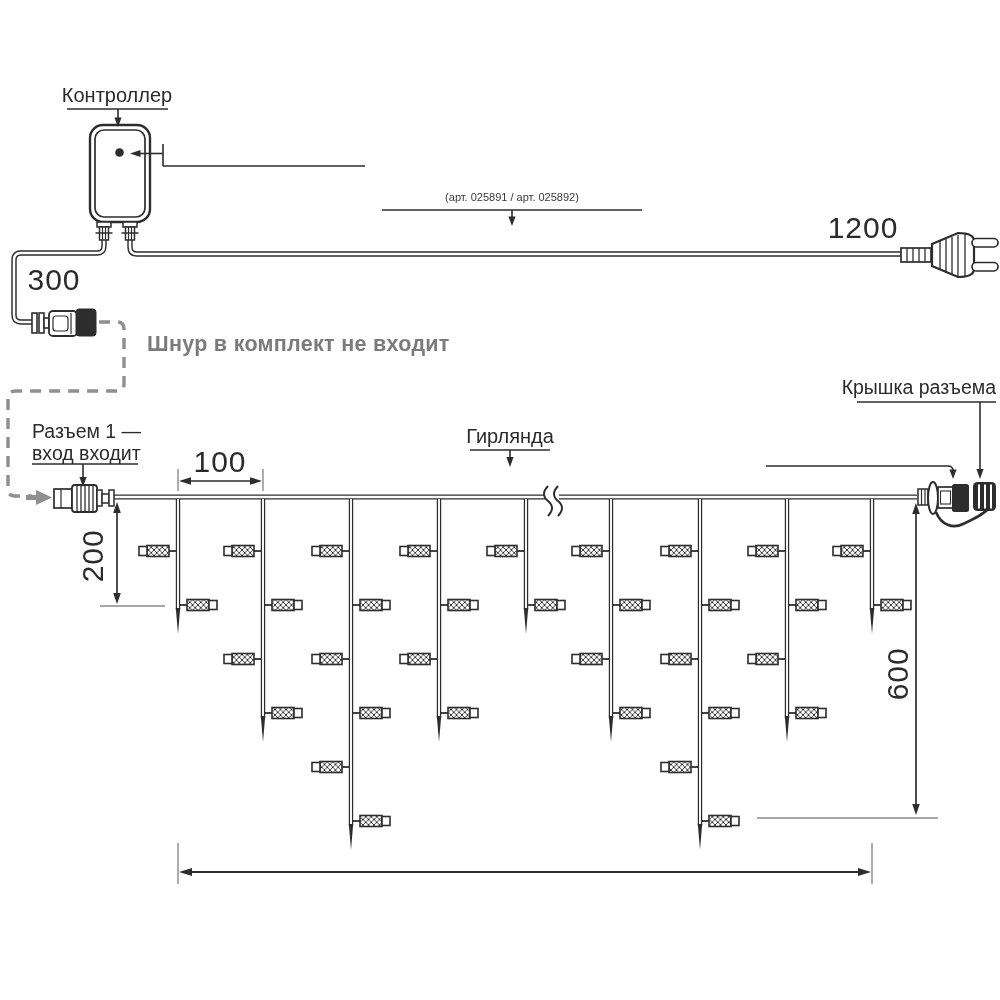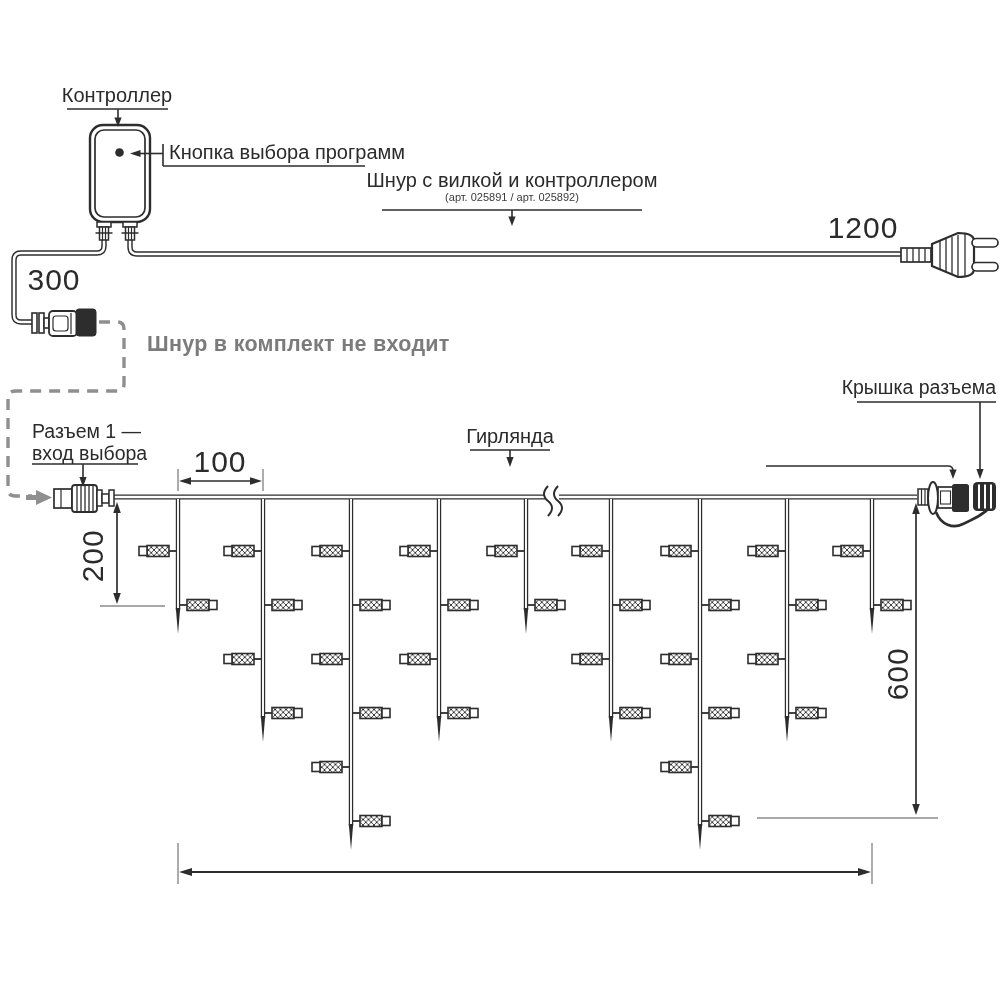--- a/index.html
+++ b/index.html
@@ -445,37 +445,35 @@
     <line x1="980" y1="402" x2="980" y2="470" stroke="#2d2d2d" stroke-width="1.6"></line>
     <polygon points="980,479 976.4,469 983.6,469" fill="#2d2d2d"></polygon>
   </g>
   <g>
     <path d="M766,466 H948 Q953,466 953,471" fill="none" stroke="#2d2d2d" stroke-width="1.6"></path>
     <polygon points="953,479 949.4,469.5 956.6,469.5" fill="#2d2d2d"></polygon>
   </g>
 </svg>
 
 <div class="label lab20 center" style="left:57px;top:84px;width:120px;">Контроллер</div>
-<div class="label lab20" style="left:169px;top:141px;">Кнопка выбора программ</div>
-<div class="label lab20 center" style="left:362px;top:169px;width:300px;">Шнур с вилкой и контроллером</div>
 <div class="label small center" style="left:362px;top:191px;width:300px;">(арт. 025891 / арт. 025892)</div>
 
 <div class="label dim center" style="left:813px;top:211px;width:100px;">1200</div>
 <div class="label dim center" style="left:14px;top:263px;width:80px;">300</div>
 <div class="label dim center" style="left:180px;top:445px;width:80px;">100</div>
 <div class="label dim center rot" style="left:43px;top:539px;width:100px;">200</div>
 <div class="label dim center rot" style="left:848px;top:657px;width:100px;">600</div>
 
 <div class="label graybold" style="left:147px;top:330px;">
   <span style="display:block">Шнур в комплект не входит</span>
 </div>
 
 <div class="label lab19 ml" style="left:32px;top:420px;">
   <span style="display:block">Разъем 1 —</span>
-  <span style="display:block">вход выбора</span>
+  <span style="display:block">вход входит</span>
 </div>
 
 <div class="label lab20 center" style="left:450px;top:425px;width:120px;">Гирлянда</div>
 
 <div class="label lab19 right" style="left:796px;top:377px;width:200px;">Крышка разъема</div>
 
 <div class="label lab19 ml right" style="left:714px;top:418px;width:240px;">
 </div>
 
 </div>

